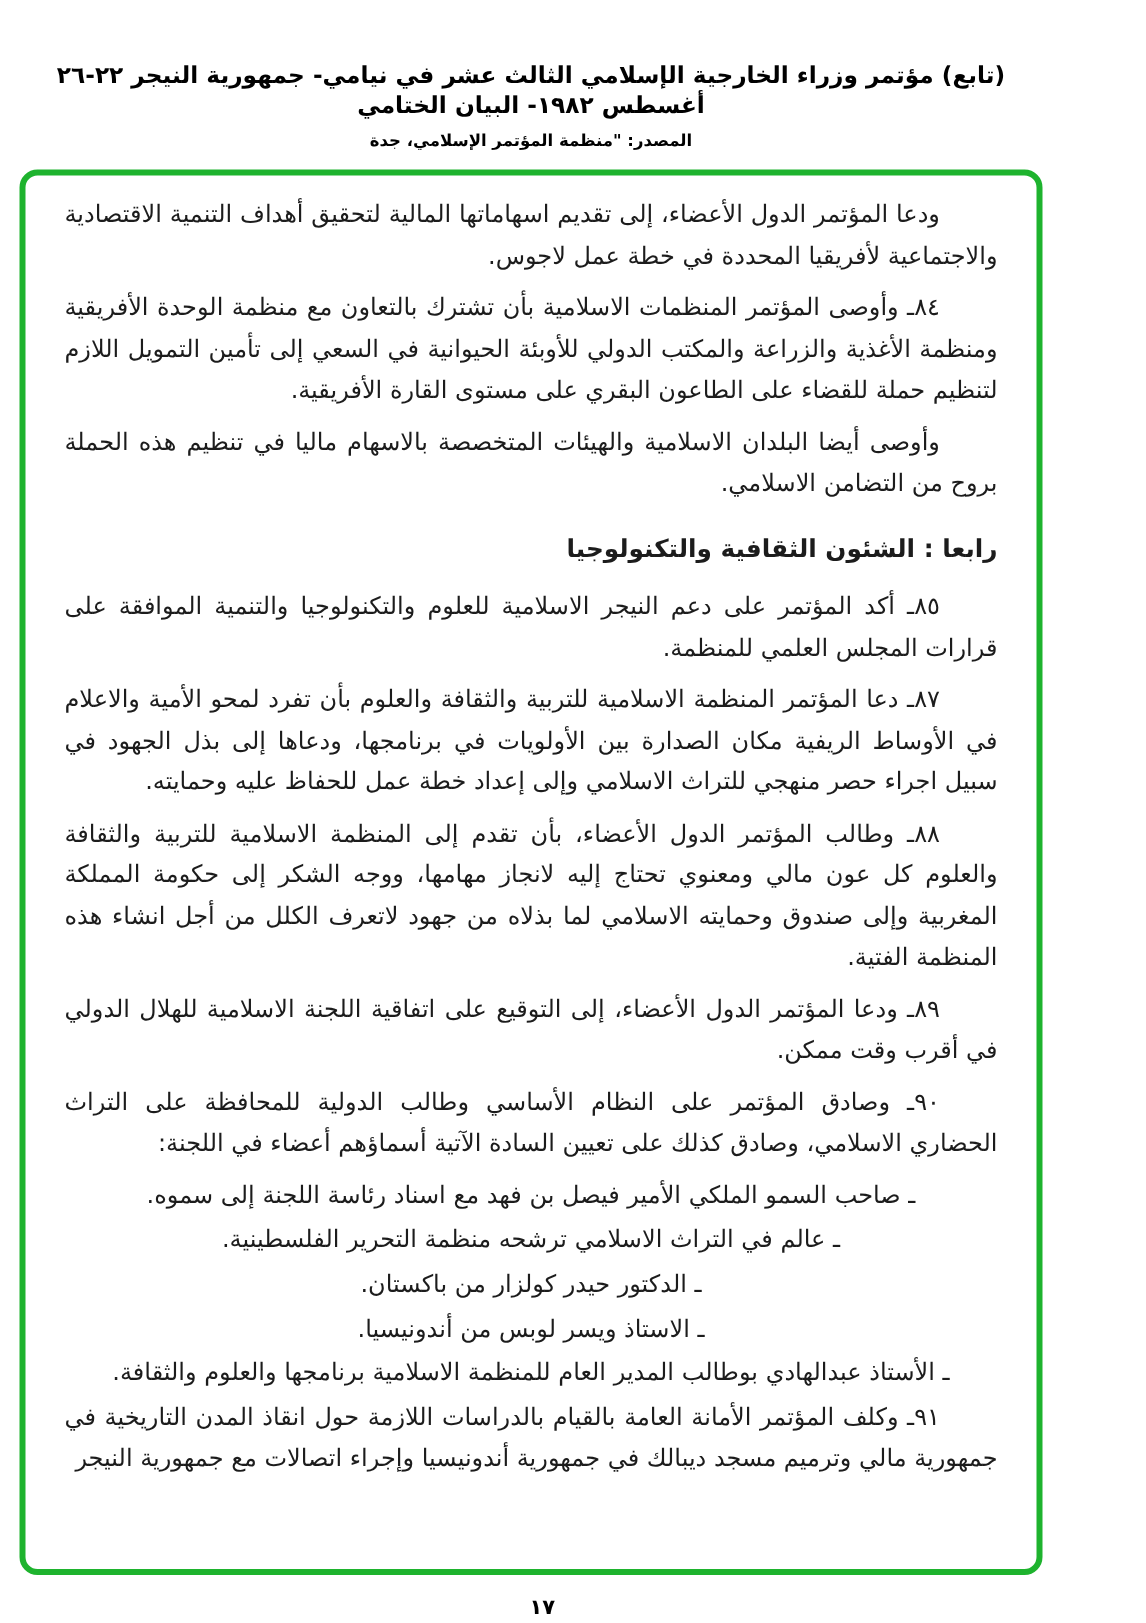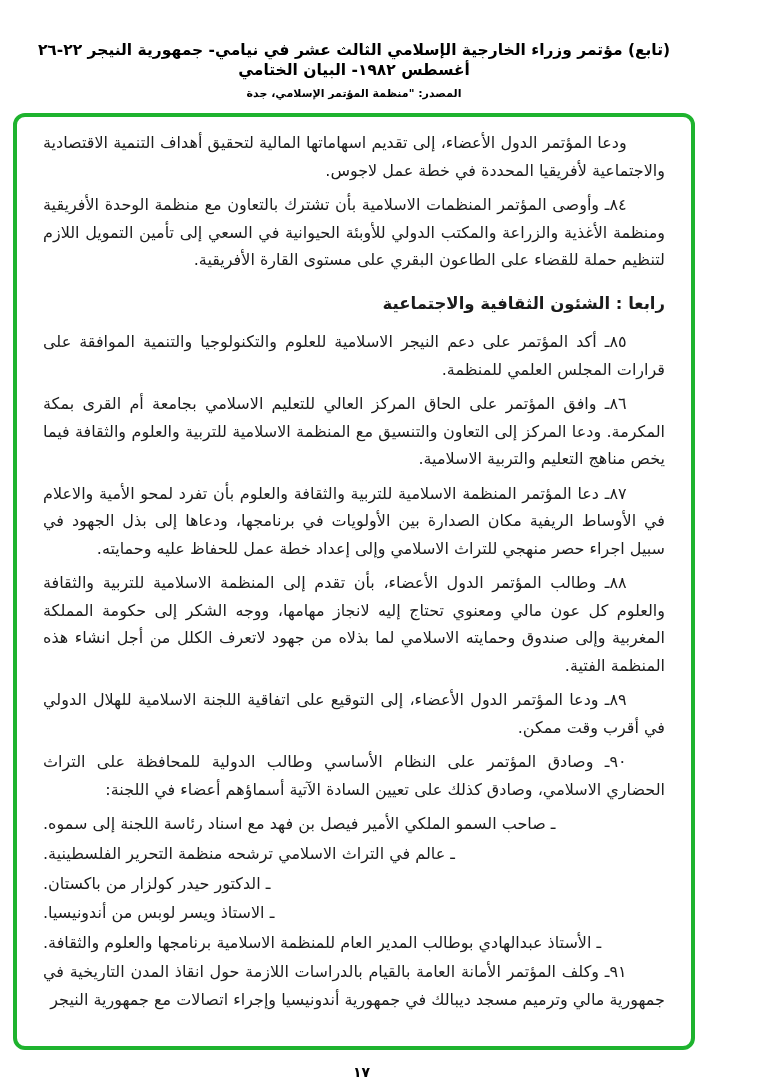--- a/index.html
+++ b/index.html
@@ -57,21 +57,21 @@
   .sub-paragraph { text-indent: 2.4em; }
   .heading {
     font-weight: bold;
     text-indent: 0;
     margin-top: 16px;
     margin-bottom: 10px;
     font-size: 16.5px;
   }
   .list-item {
     text-indent: 0;
-    text-align: left;
+    text-align: center;
     margin: 0 0 2px 0;
   }
   .page-number {
     text-align: center;
     font-size: 14px;
     font-weight: bold;
     color: #000000;
     margin-top: 14px;
     letter-spacing: 2px;
     padding-left: 15px;
@@ -85,23 +85,23 @@
   <div class="doc-header">
     <div class="doc-title">(تابع) مؤتمر وزراء الخارجية الإسلامي الثالث عشر في نيامي- جمهورية النيجر ٢٢-٢٦ أغسطس ١٩٨٢- البيان الختامي</div>
     <div class="doc-source">المصدر: "منظمة المؤتمر الإسلامي، جدة</div>
   </div>
 
   <div class="highlight-box" style="border-color: rgb(30, 179, 46);">
     <div class="doc-body">
 
     <div class="block paragraph">ودعا المؤتمر الدول الأعضاء، إلى تقديم اسهاماتها المالية لتحقيق أهداف التنمية الاقتصادية والاجتماعية لأفريقيا المحددة في خطة عمل لاجوس.</div>
         <div class="block paragraph">٨٤ـ وأوصى المؤتمر المنظمات الاسلامية بأن تشترك بالتعاون مع منظمة الوحدة الأفريقية ومنظمة الأغذية والزراعة والمكتب الدولي للأوبئة الحيوانية في السعي إلى تأمين التمويل اللازم لتنظيم حملة للقضاء على الطاعون البقري على مستوى القارة الأفريقية.</div>
-        <div class="block heading">رابعا : الشئون الثقافية والاجتماعية</div>
+        <div class="block sub-paragraph">وأوصى أيضا البلدان الاسلامية والهيئات المتخصصة بالاسهام ماليا في تنظيم هذه الحملة بروح من التضامن الاسلامي.</div>
+        <div class="block heading">رابعا : الشئون الثقافية والتكنولوجيا</div>
         <div class="block paragraph">٨٥ـ أكد المؤتمر على دعم النيجر الاسلامية للعلوم والتكنولوجيا والتنمية الموافقة على قرارات المجلس العلمي للمنظمة.</div>
-        <div class="block paragraph">٨٦ـ وافق المؤتمر على الحاق المركز العالي للتعليم الاسلامي بجامعة أم القرى بمكة المكرمة. ودعا المركز إلى التعاون والتنسيق مع المنظمة الاسلامية للتربية والعلوم والثقافة فيما يخص مناهج التعليم والتربية الاسلامية.</div>
         <div class="block paragraph">٨٧ـ دعا المؤتمر المنظمة الاسلامية للتربية والثقافة والعلوم بأن تفرد لمحو الأمية والاعلام في الأوساط الريفية مكان الصدارة بين الأولويات في برنامجها، ودعاها إلى بذل الجهود في سبيل اجراء حصر منهجي للتراث الاسلامي وإلى إعداد خطة عمل للحفاظ عليه وحمايته.</div>
         <div class="block paragraph">٨٨ـ وطالب المؤتمر الدول الأعضاء، بأن تقدم إلى المنظمة الاسلامية للتربية والثقافة والعلوم كل عون مالي ومعنوي تحتاج إليه لانجاز مهامها، ووجه الشكر إلى حكومة المملكة المغربية وإلى صندوق وحمايته الاسلامي لما بذلاه من جهود لاتعرف الكلل من أجل انشاء هذه المنظمة الفتية.</div>
         <div class="block paragraph">٨٩ـ ودعا المؤتمر الدول الأعضاء، إلى التوقيع على اتفاقية اللجنة الاسلامية للهلال الدولي في أقرب وقت ممكن.</div>
         <div class="block paragraph">٩٠ـ وصادق المؤتمر على النظام الأساسي وطالب الدولية للمحافظة على التراث الحضاري الاسلامي، وصادق كذلك على تعيين السادة الآتية أسماؤهم أعضاء في اللجنة:</div>
         <div class="block list-item">ـ صاحب السمو الملكي الأمير فيصل بن فهد مع اسناد رئاسة اللجنة إلى سموه.</div>
         <div class="block list-item">ـ عالم في التراث الاسلامي ترشحه منظمة التحرير الفلسطينية.</div>
         <div class="block list-item">ـ الدكتور حيدر كولزار من باكستان.</div>
         <div class="block list-item">ـ الاستاذ ويسر لوبس من أندونيسيا.</div>
         <div class="block list-item">ـ الأستاذ عبدالهادي بوطالب المدير العام للمنظمة الاسلامية برنامجها والعلوم والثقافة.</div>
         <div class="block paragraph">٩١ـ وكلف المؤتمر الأمانة العامة بالقيام بالدراسات اللازمة حول انقاذ المدن التاريخية في جمهورية مالي وترميم مسجد ديبالك في جمهورية أندونيسيا وإجراء اتصالات مع جمهورية النيجر</div>

